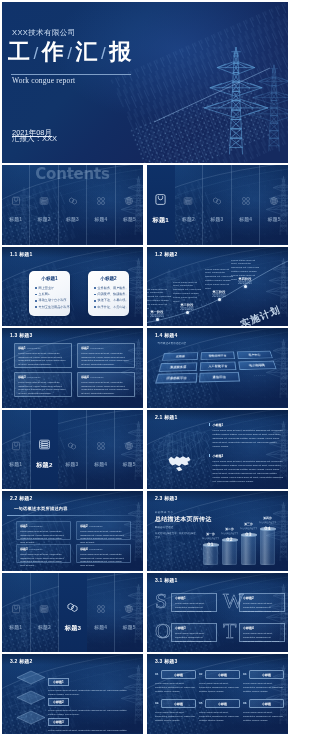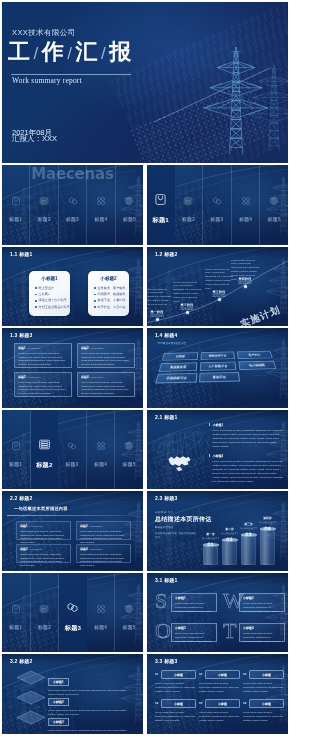--- a/index.html
+++ b/index.html
@@ -13,21 +13,21 @@
   .r4{top:409.5px;} .r5{top:491px;} .r6{top:572.5px;} .r7{top:654px;}
   .bgsvg{position:absolute;inset:0;width:100%;height:100%;display:block;}
 
   
   .ts-company{position:absolute;left:10px;top:26px;font-size:7.5px;color:#cfe0f5;letter-spacing:.4px;}
   .ts-title{position:absolute;left:6px;top:39px;display:flex;align-items:flex-end;}
   .ts-ch{font-size:22px;line-height:1;color:#ffffff;font-weight:700;font-family:"DejaVu Sans",sans-serif;}
   .ts-sep{font-size:17px;line-height:1;color:#93b4dd;margin:0 3.5px 1px 3.5px;font-weight:300;}
   .ts-rule{position:absolute;left:9px;top:72px;width:120px;height:1px;background:#7f9fc8;}
   .ts-sub{position:absolute;left:10px;top:74px;font-size:7.5px;color:#dbe7f6;font-family:"Liberation Serif",serif;letter-spacing:.2px;}
-  .ts-date{position:absolute;left:10px;top:126px;font-size:7.5px;color:#e3ecf8;}
+  .ts-date{position:absolute;left:10px;top:126px;font-size:7.5px;color:#e3ecf8;text-decoration:underline;}
   .ts-pres{position:absolute;left:10px;top:132px;font-size:7.5px;color:#e3ecf8;}
   .wm{position:absolute;right:5px;top:1px;display:flex;align-items:center;gap:2px;opacity:.9;}
   .wm-txt{display:flex;flex-direction:column;align-items:flex-start;}
   .wm-brand{font-size:11px;font-weight:700;color:#b7c9dd;line-height:1;letter-spacing:0px;font-family:"DejaVu Sans",sans-serif;}
   .wm-url{font-size:3.4px;color:#8fa7c2;letter-spacing:.85px;margin-top:1px;}
 
   
   .toc-word{position:absolute;left:0;right:0;top:0px;text-align:center;font-size:15px;font-weight:700;
             color:rgba(190,214,240,0.30);letter-spacing:-0.2px;font-family:"DejaVu Sans",sans-serif;pointer-events:none;}
   .toc-cols{position:absolute;inset:0;display:flex;}
@@ -285,21 +285,21 @@
     <div class="ts-title">
       <span class="ts-ch">工</span>
       <span class="ts-sep">/</span>
       <span class="ts-ch">作</span>
       <span class="ts-sep">/</span>
       <span class="ts-ch">汇</span>
       <span class="ts-sep">/</span>
       <span class="ts-ch">报</span>
     </div>
     <div class="ts-rule"></div>
-    <div class="ts-sub">Work summary report</div>
+    <div class="ts-sub">Work congue report</div>
     <div class="ts-date">2021年08月</div>
     <div class="ts-pres">汇报人：XXX</div>
   </div>
 
   <div class="g cL r1 toc">
       <svg class="bgsvg" viewBox="0 0 141 79.5" preserveAspectRatio="none">
         <rect width="141" height="79.5" fill="url(#gBase)"></rect>
         <g opacity="1">
           <ellipse cx="30" cy="6" rx="88" ry="50" fill="url(#gArc)"></ellipse>
         </g>
@@ -322,21 +322,21 @@
           <use href="#towershape" stroke="#9ec8ed" stroke-width="1.5" fill="none"></use>
         </g>
         <g transform="translate(134,24) scale(0.29)" opacity="0.16">
           <use href="#towershape" stroke="#8fbce5" stroke-width="1.9" fill="none"></use>
         </g>
         <g transform="translate(4,22) scale(0.36)" opacity="0.13">
           <use href="#towershape" stroke="#86b3dd" stroke-width="1.6" fill="none"></use>
         </g>
         <rect width="141" height="79.5" fill="url(#gVig)"></rect>
       </svg>
-      <div class="toc-word">Maecenas</div>
+      <div class="toc-word">Contents</div>
       <div class="toc-cols">
         <div class="toc-col">
           <span class="ic"><svg width="10" height="10" viewBox="0 0 24 24" style="color:#dce9f8">
               <use href="#ico1"></use>
             </svg></span>
           <span class="lb">标题1</span>
         </div>
         <div class="toc-col">
           <span class="ic"><svg width="10" height="10" viewBox="0 0 24 24" style="color:#dce9f8">
               <use href="#ico2"></use>

